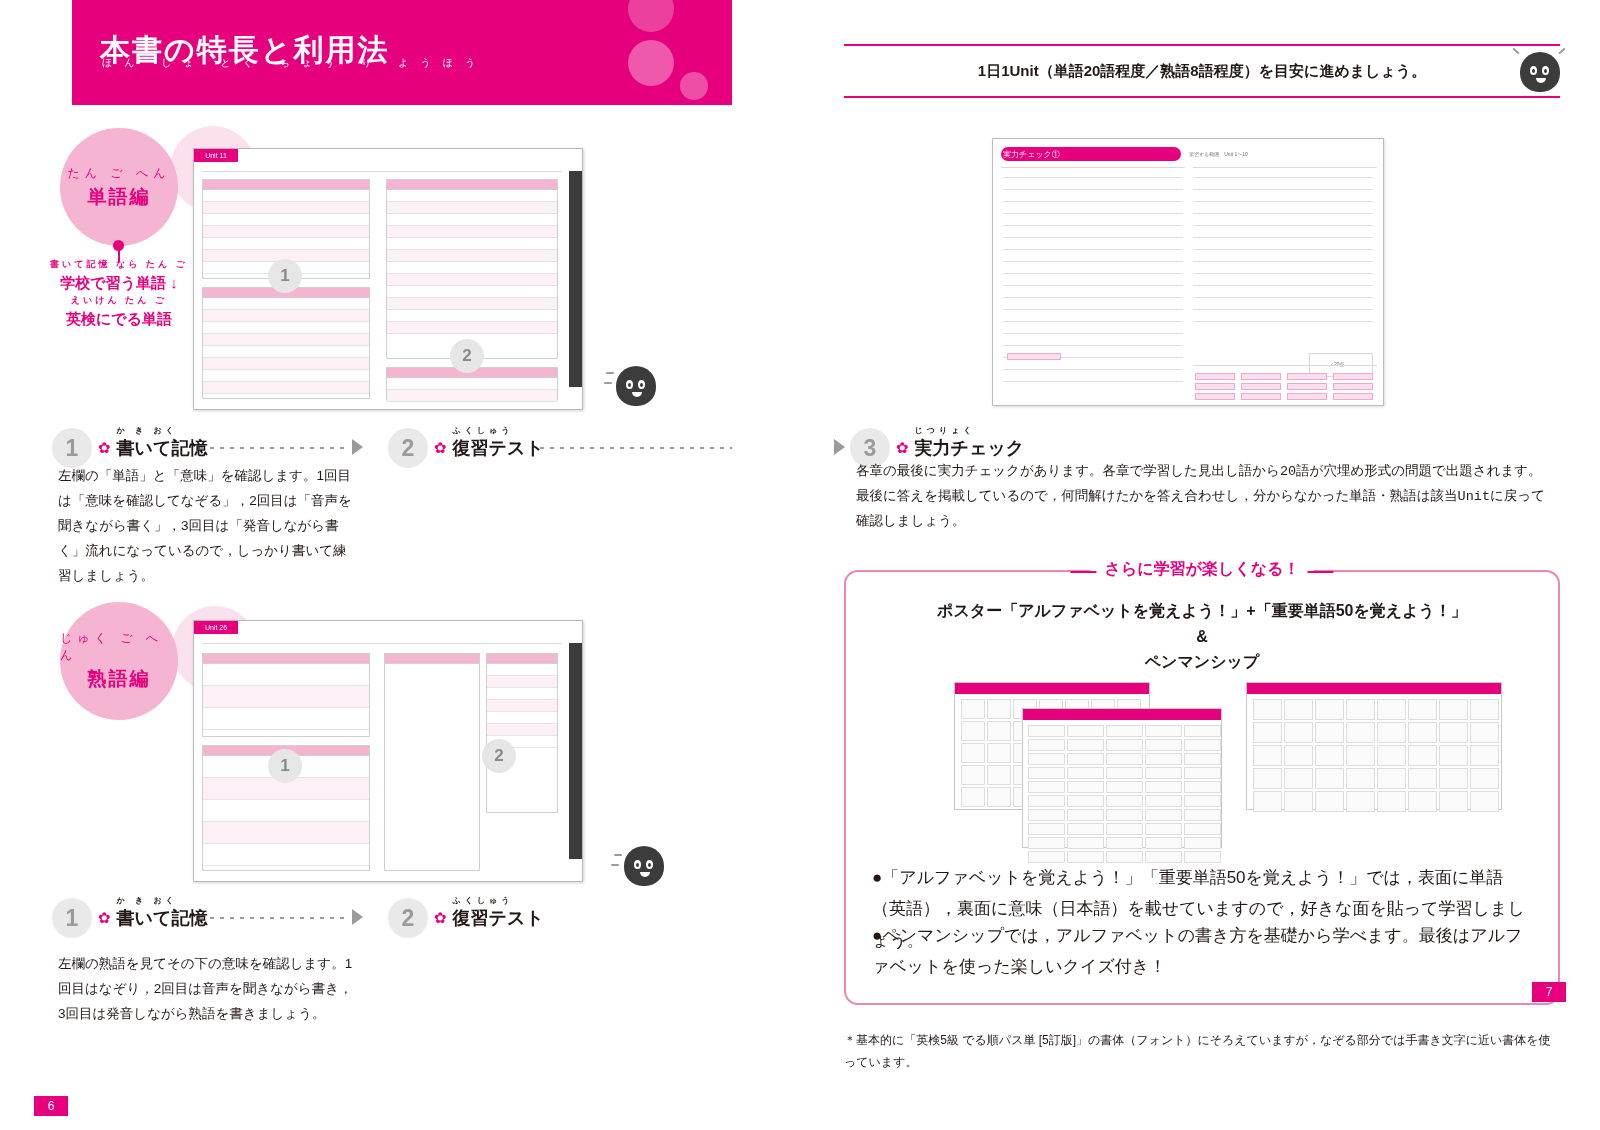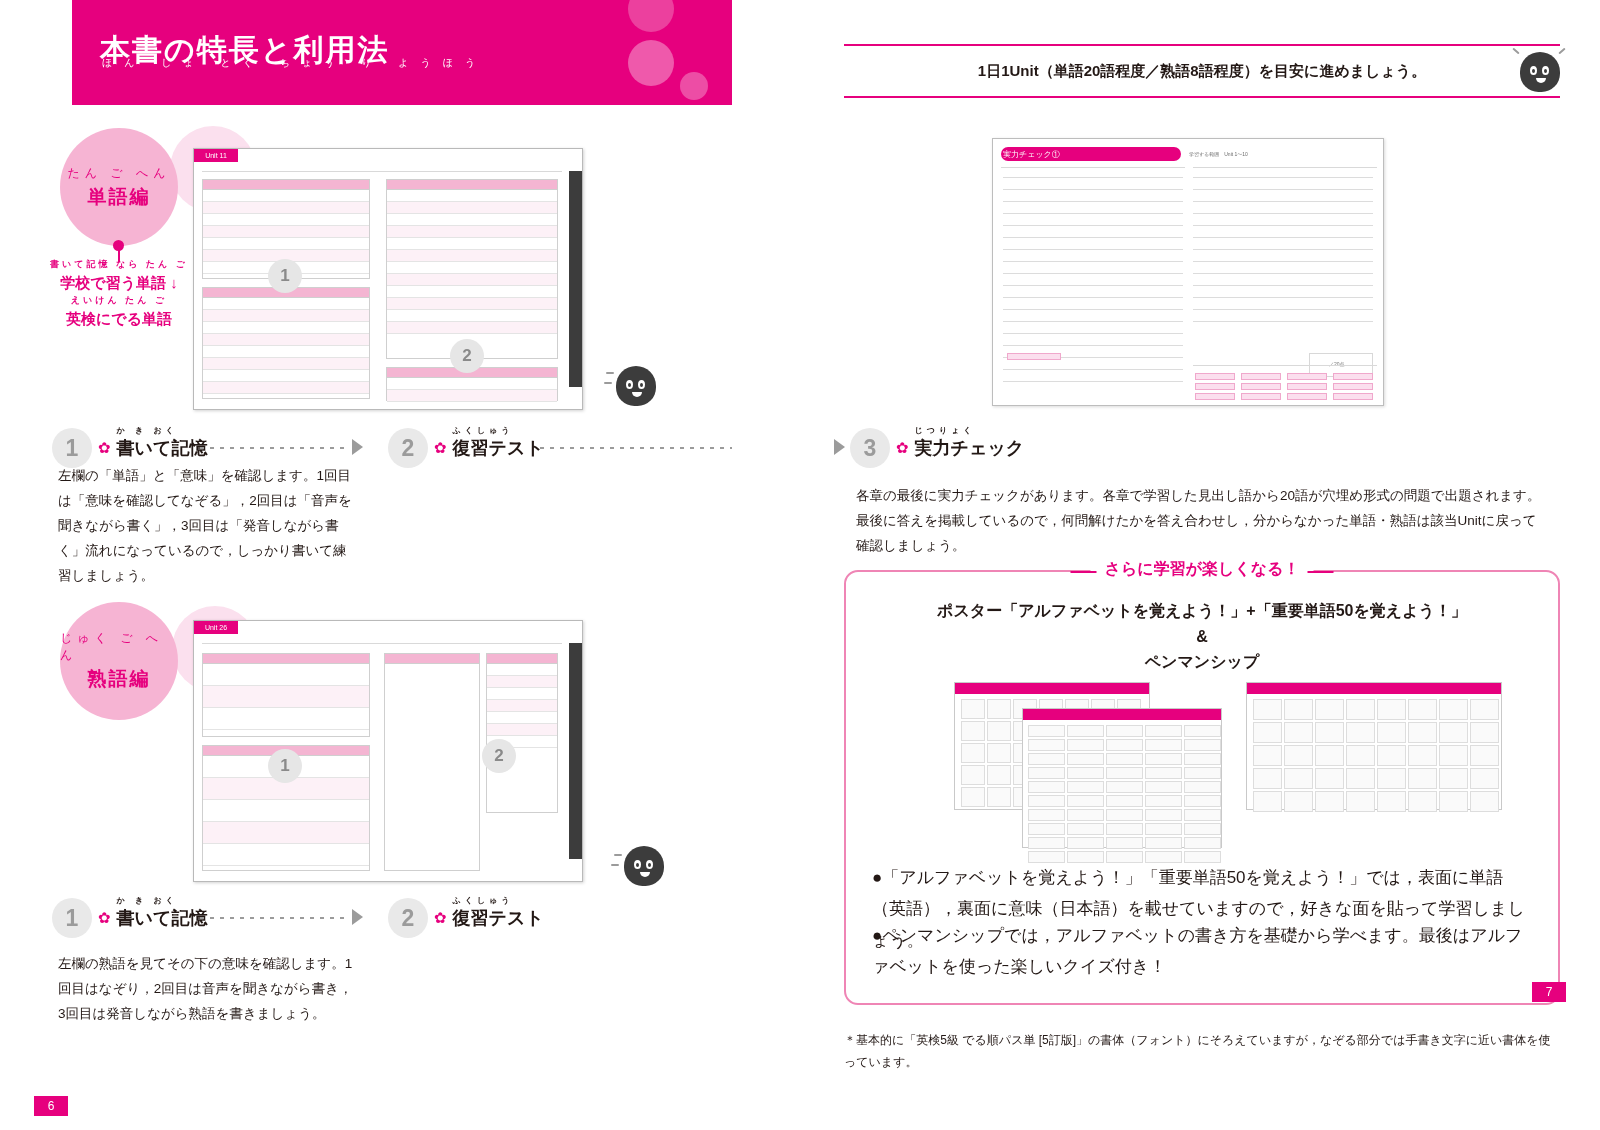--- a/index.html
+++ b/index.html
@@ -468,21 +468,21 @@
 
     <div class="step" style="left:50px; top:428px;">
       <div class="num">3</div>
       <div class="flower">✿</div>
       <div class="lbl">
         <span class="rb">じつりょく</span>
         <span>実力チェック</span>
       </div>
     </div>
     <div class="tri-right" style="left:34px; top:439px;"></div>
-    <div class="body-text" style="left:56px; top:484px; width:690px;">各章の最後に実力チェックがあります。各章で学習した見出し語から20語が穴埋め形式の問題で出題されます。最後に答えを掲載しているので，何問解けたかを答え合わせし，分からなかった単語・熟語は該当Unitに戻って確認しましょう。</div>
+    <div class="body-text" style="left:56px; top:460px; width:690px;font-family:Liberation Mono, monospace;">各章の最後に実力チェックがあります。各章で学習した見出し語から20語が穴埋め形式の問題で出題されます。最後に答えを掲載しているので，何問解けたかを答え合わせし，分からなかった単語・熟語は該当Unitに戻って確認しましょう。</div>
 
     <div class="bonus-box">
       <div class="bonus-title">さらに学習が楽しくなる！</div>
       <div class="bonus-h">
         <div>ポスター「アルファベットを覚えよう！」+「重要単語50を覚えよう！」</div>
         <div>&amp;</div>
         <div>ペンマンシップ</div>
       </div>
 
       <div class="poster-area">

